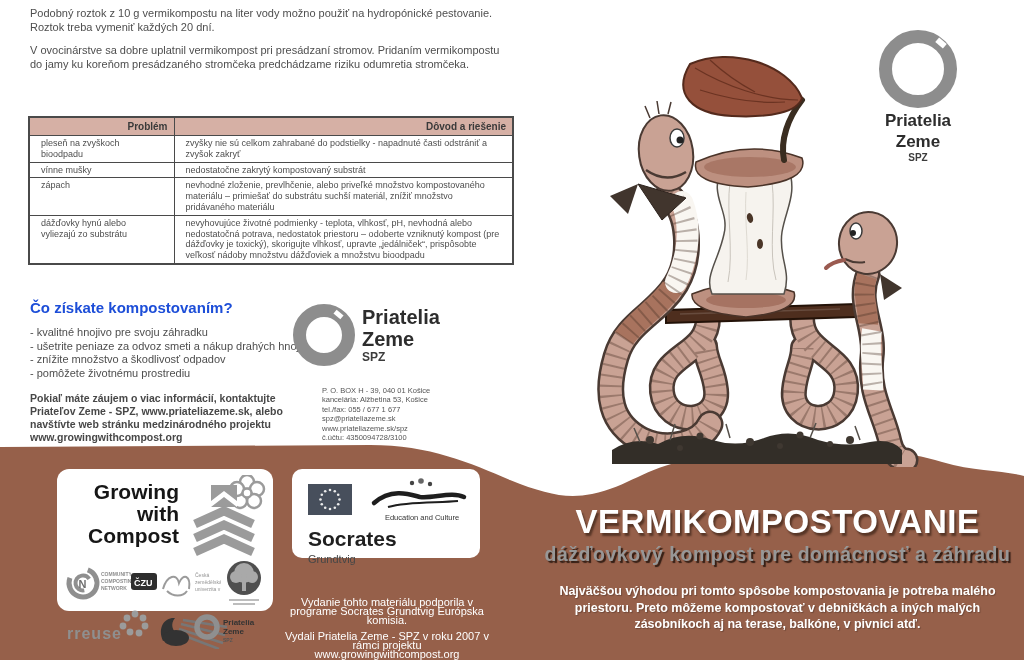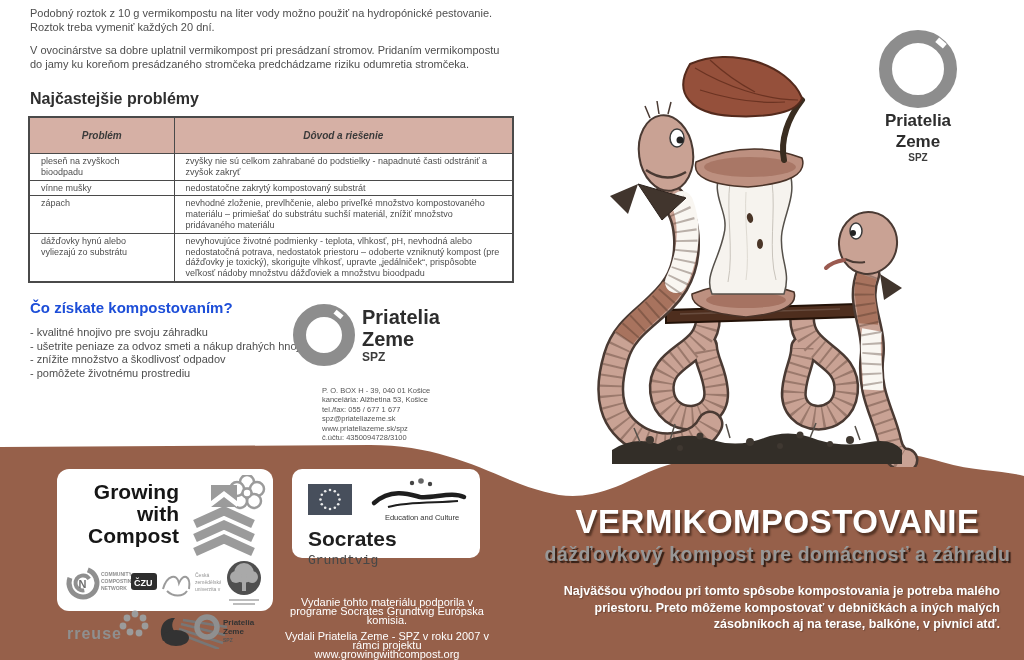--- a/index.html
+++ b/index.html
@@ -3,52 +3,51 @@
 <meta charset="utf-8">
 <style>
   html,body{margin:0;padding:0;background:#fff;}
   #page{position:relative;width:1024px;height:660px;background:#ffffff;
         font-family:"Liberation Sans",sans-serif;overflow:hidden;}
   .abs{position:absolute;}
   .para{font-size:11px;line-height:13.5px;color:#4e4e4e;}
   .h1{font-size:16px;font-weight:bold;color:#2f2f2f;}
   .h2{font-size:15px;font-weight:bold;color:#1d4ed8;}
   #problems-table{border-collapse:collapse;table-layout:fixed;width:486px;border:2px solid #4a4a4a;}
-  #problems-table th{background:#d6b0a5;font-size:10px;text-align:center;padding:12px 6px;color:#3a3a3a;border:1px solid #4a4a4a;font-style:italic;}
+  #problems-table th{background:#d6b0a5;font-size:10px;text-align:right;padding:3px 6px;color:#3a3a3a;border:1px solid #4a4a4a;}
   #problems-table td{font-size:9px;line-height:10.8px;padding:2px 11px;vertical-align:top;color:#4e4e4e;border:1px solid #4a4a4a;}
   .bullets div{font-size:11px;line-height:13.5px;color:#4e4e4e;padding-left:10px;text-indent:-10px;}
   .contact{font-size:10.5px;font-weight:bold;line-height:13px;color:#474747;}
   .addr{font-size:7.5px;line-height:9.4px;color:#555;}
   .ring{border-radius:50%;border:13px solid #8d8d8d;background:#fff;}
   .orgname{font-size:20px;font-weight:bold;color:#2d2d2d;line-height:22px;}
   .orgabbr{font-size:12px;font-weight:bold;color:#3c3c3c;}
   .whitebox{background:#fff;border-radius:12px;}
   .gwc-line{font-size:21px;font-weight:bold;color:#161616;line-height:22px;text-align:right;}
   .credits p{margin:0 0 7px 0;font-size:11px;line-height:9px;color:#fff;text-align:center;}
   #title{font-size:33px;font-weight:bold;color:#ffffff;text-align:center;letter-spacing:0.5px;
          text-shadow:2px 3px 2px rgba(35,18,10,0.55);}
   #subtitle{font-size:19.5px;font-weight:bold;color:#979797;text-align:center;
             text-shadow:2px 2px 1px rgba(28,14,8,0.8);letter-spacing:0.5px;}
-  #lead{font-size:12.5px;font-weight:bold;color:#fff;text-align:right;line-height:16.5px;
+  #lead{font-size:12.5px;font-weight:bold;color:#fff;text-align:center;line-height:16.5px;
         text-shadow:1px 1px 1px rgba(0,0,0,0.25);}
   .trname{font-size:17px;font-weight:bold;color:#2d2d2d;line-height:21px;text-align:center;}
   .trabbr{font-size:10px;font-weight:bold;color:#3c3c3c;text-align:center;}
   .socrates{font-size:21px;font-weight:bold;color:#1f1f1f;}
-  .grundtvig{font-size:13px;color:#474747;font-family:Liberation Mono, monospace;}
+  .grundtvig{font-size:11px;color:#474747;}
   .ectext{font-size:7.5px;color:#333;}
 </style>
 </head>
 <body>
 
 <div id="page">
 
   <div class="abs para" style="left:30px;top:7px;width:472px">Podobný roztok z 10 g vermikompostu na liter vody možno použiť na hydropónické pestovanie. Roztok treba vymeniť každých 20 dní.</div>
   <div class="abs para" style="left:30px;top:44px;width:482px">V ovocinárstve sa dobre uplatnil vermikompost pri presádzaní stromov. Pridaním vermikompostu do jamy ku koreňom presádzaného stromčeka predchádzame riziku odumretia stromčeka.</div>
 
-  <div class="abs h1" style="left:30px;top:90px">Najčastejšie problémy</div>
 
   <table id="problems-table" class="abs" style="left:28px;top:116px">
     <colgroup>
         <col style="width:145px">
         <col>
       </colgroup>
     <tbody>
         <tr>
       <th>Problém</th>
       <th>Dôvod a riešenie</th>
@@ -73,20 +72,21 @@
     </table>
 
   <div class="abs h2" style="left:30px;top:299px">Čo získate kompostovaním?</div>
   <div class="abs bullets" style="left:30px;top:326px;width:300px">
     <div>- kvalitné hnojivo pre svoju záhradku</div>
     <div>- ušetrite peniaze za odvoz smeti a nákup drahých hnojív</div>
     <div>- znížite množstvo a škodlivosť odpadov</div>
     <div>- pomôžete životnému prostrediu</div>
   </div>
 
+  <div class="abs contact" style="left:30px;top:392px;width:292px">Pokiaľ máte záujem o viac informácií, kontaktujte Priateľov Zeme - SPZ, www.priateliazeme.sk, alebo navštívte web stránku medzinárodného projektu www.growingwithcompost.org</div>
 
   <div class="abs ring" style="left:293px;top:304px;width:36px;height:36px"></div>
   <div class="abs" style="left:334px;top:312px;width:9px;height:5px;background:#fff;transform:rotate(40deg)"></div>
   <div class="abs" style="left:362px;top:306px">
     <div class="orgname">Priatelia</div>
     <div class="orgname">Zeme</div>
     <div class="orgabbr">SPZ</div>
   </div>
   <div class="abs addr" style="left:322px;top:386px">
     <div>P. O. BOX H - 39, 040 01 Košice</div>

